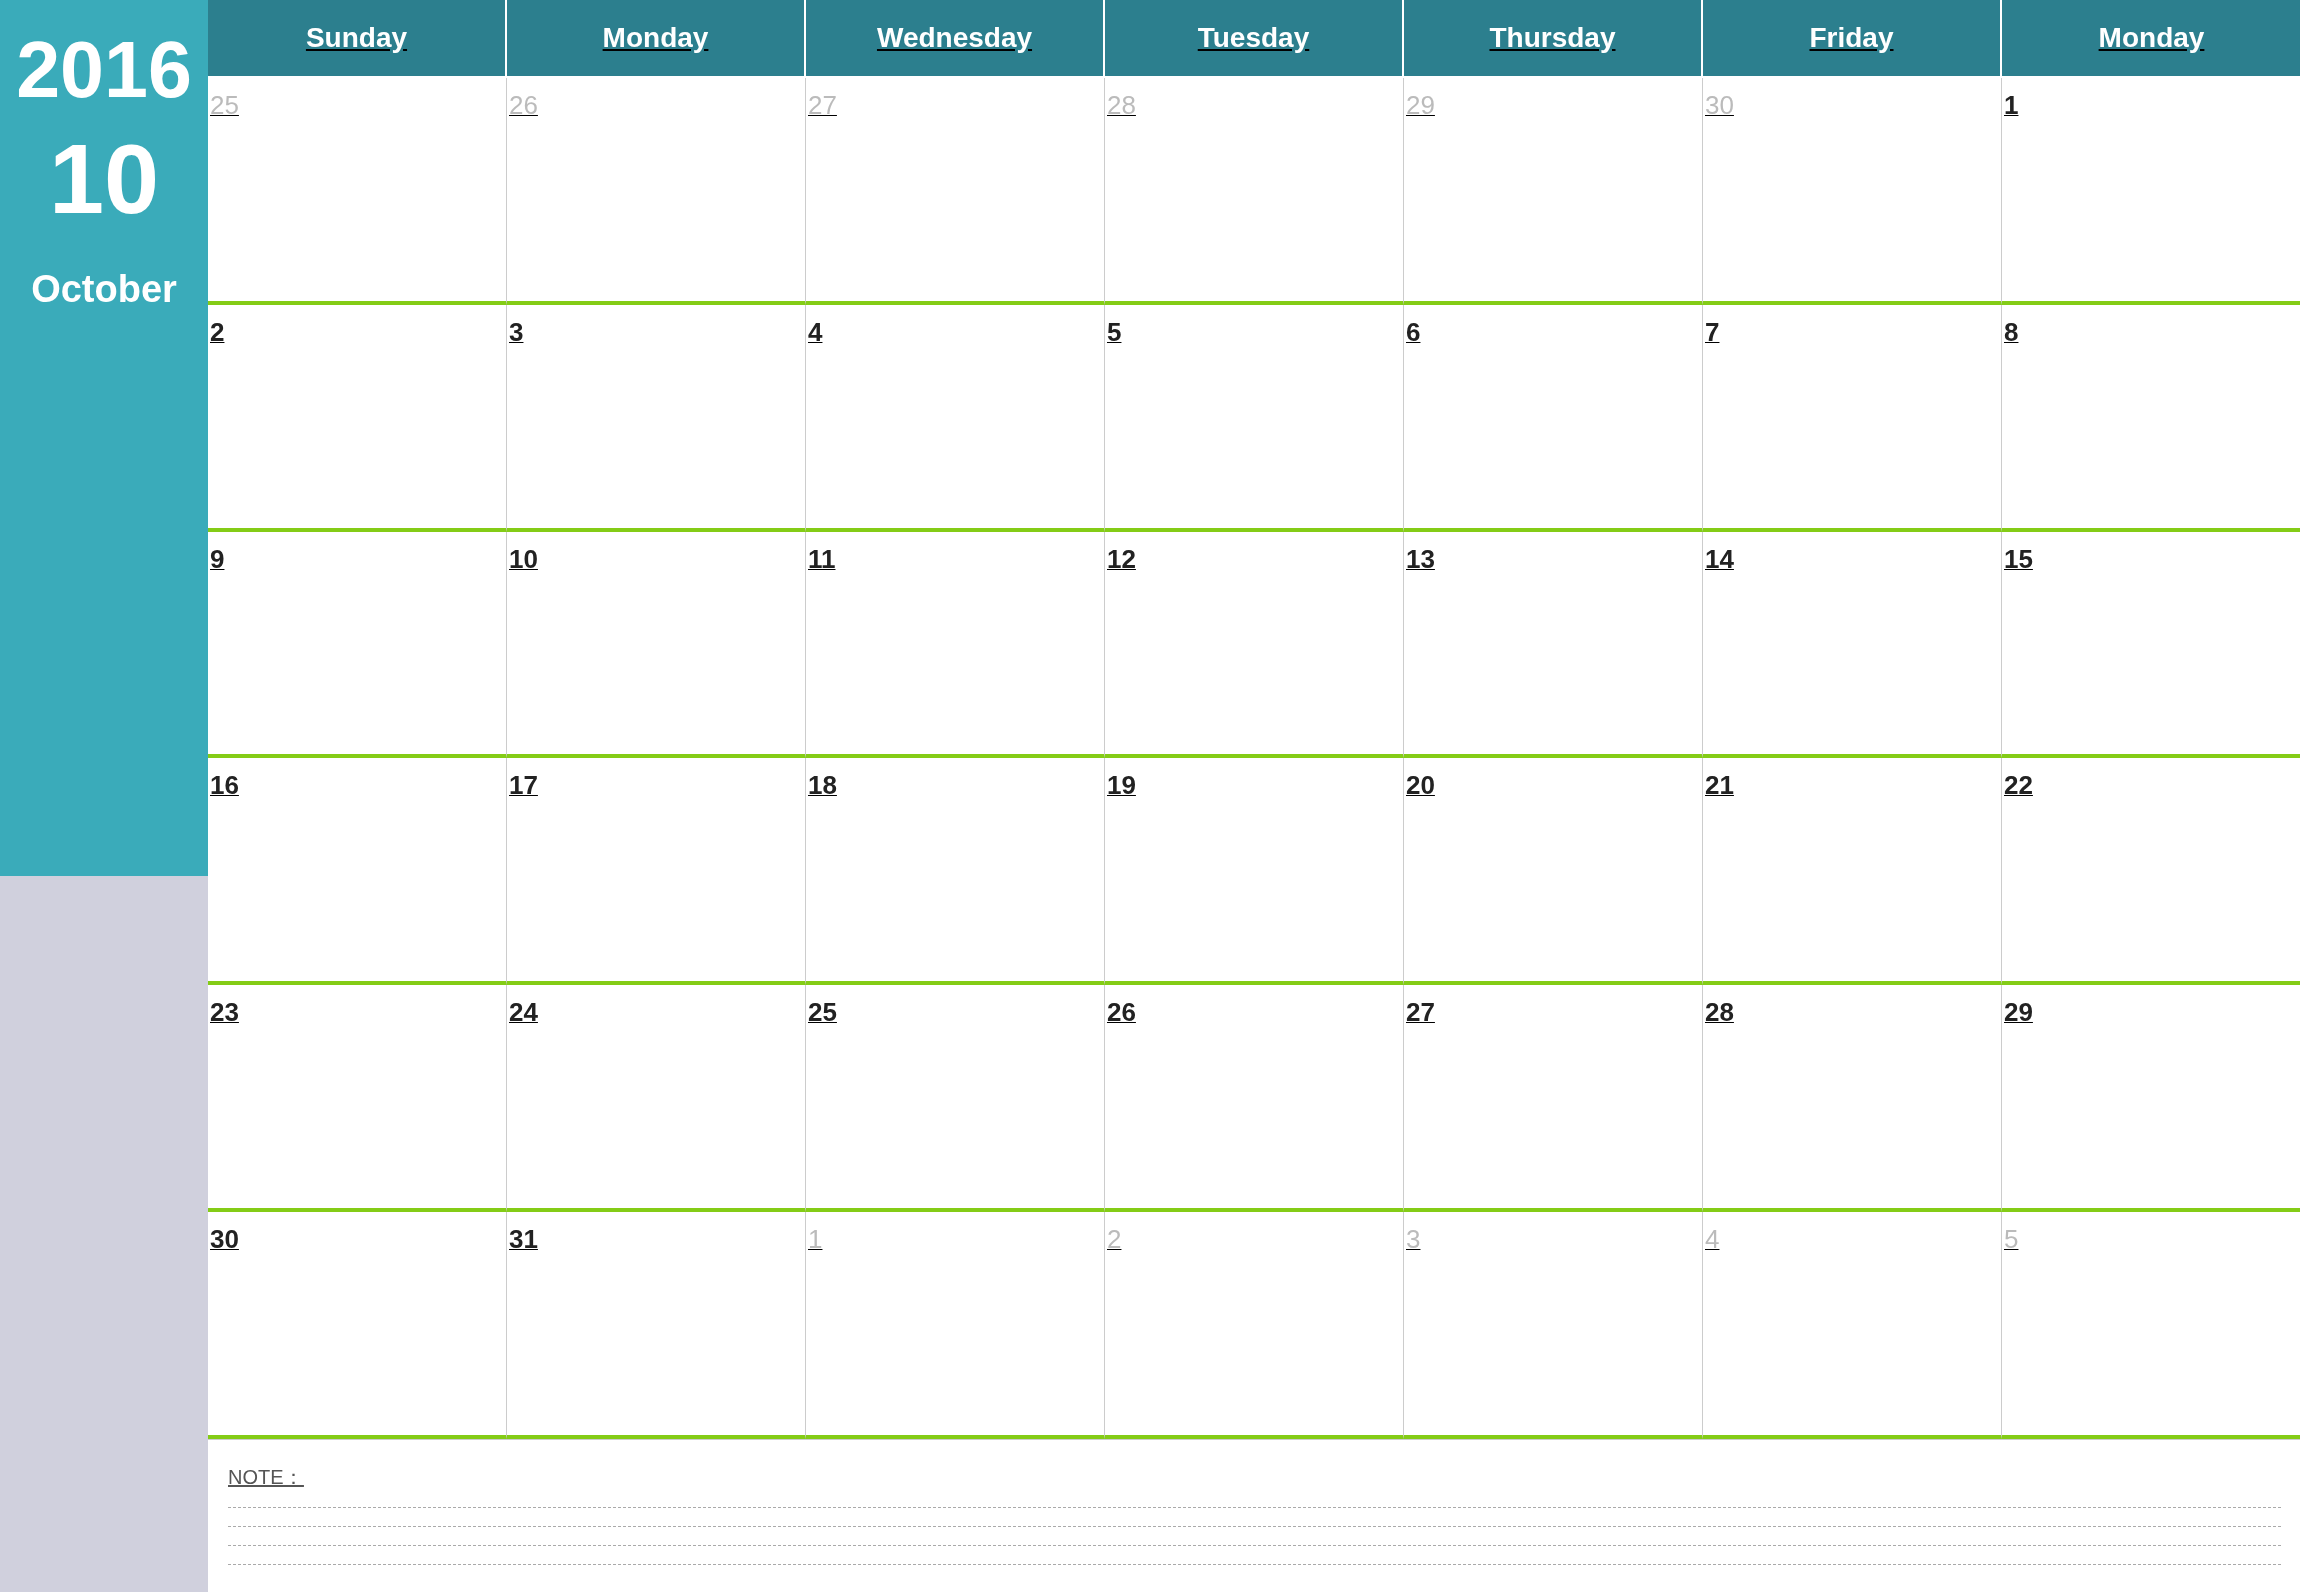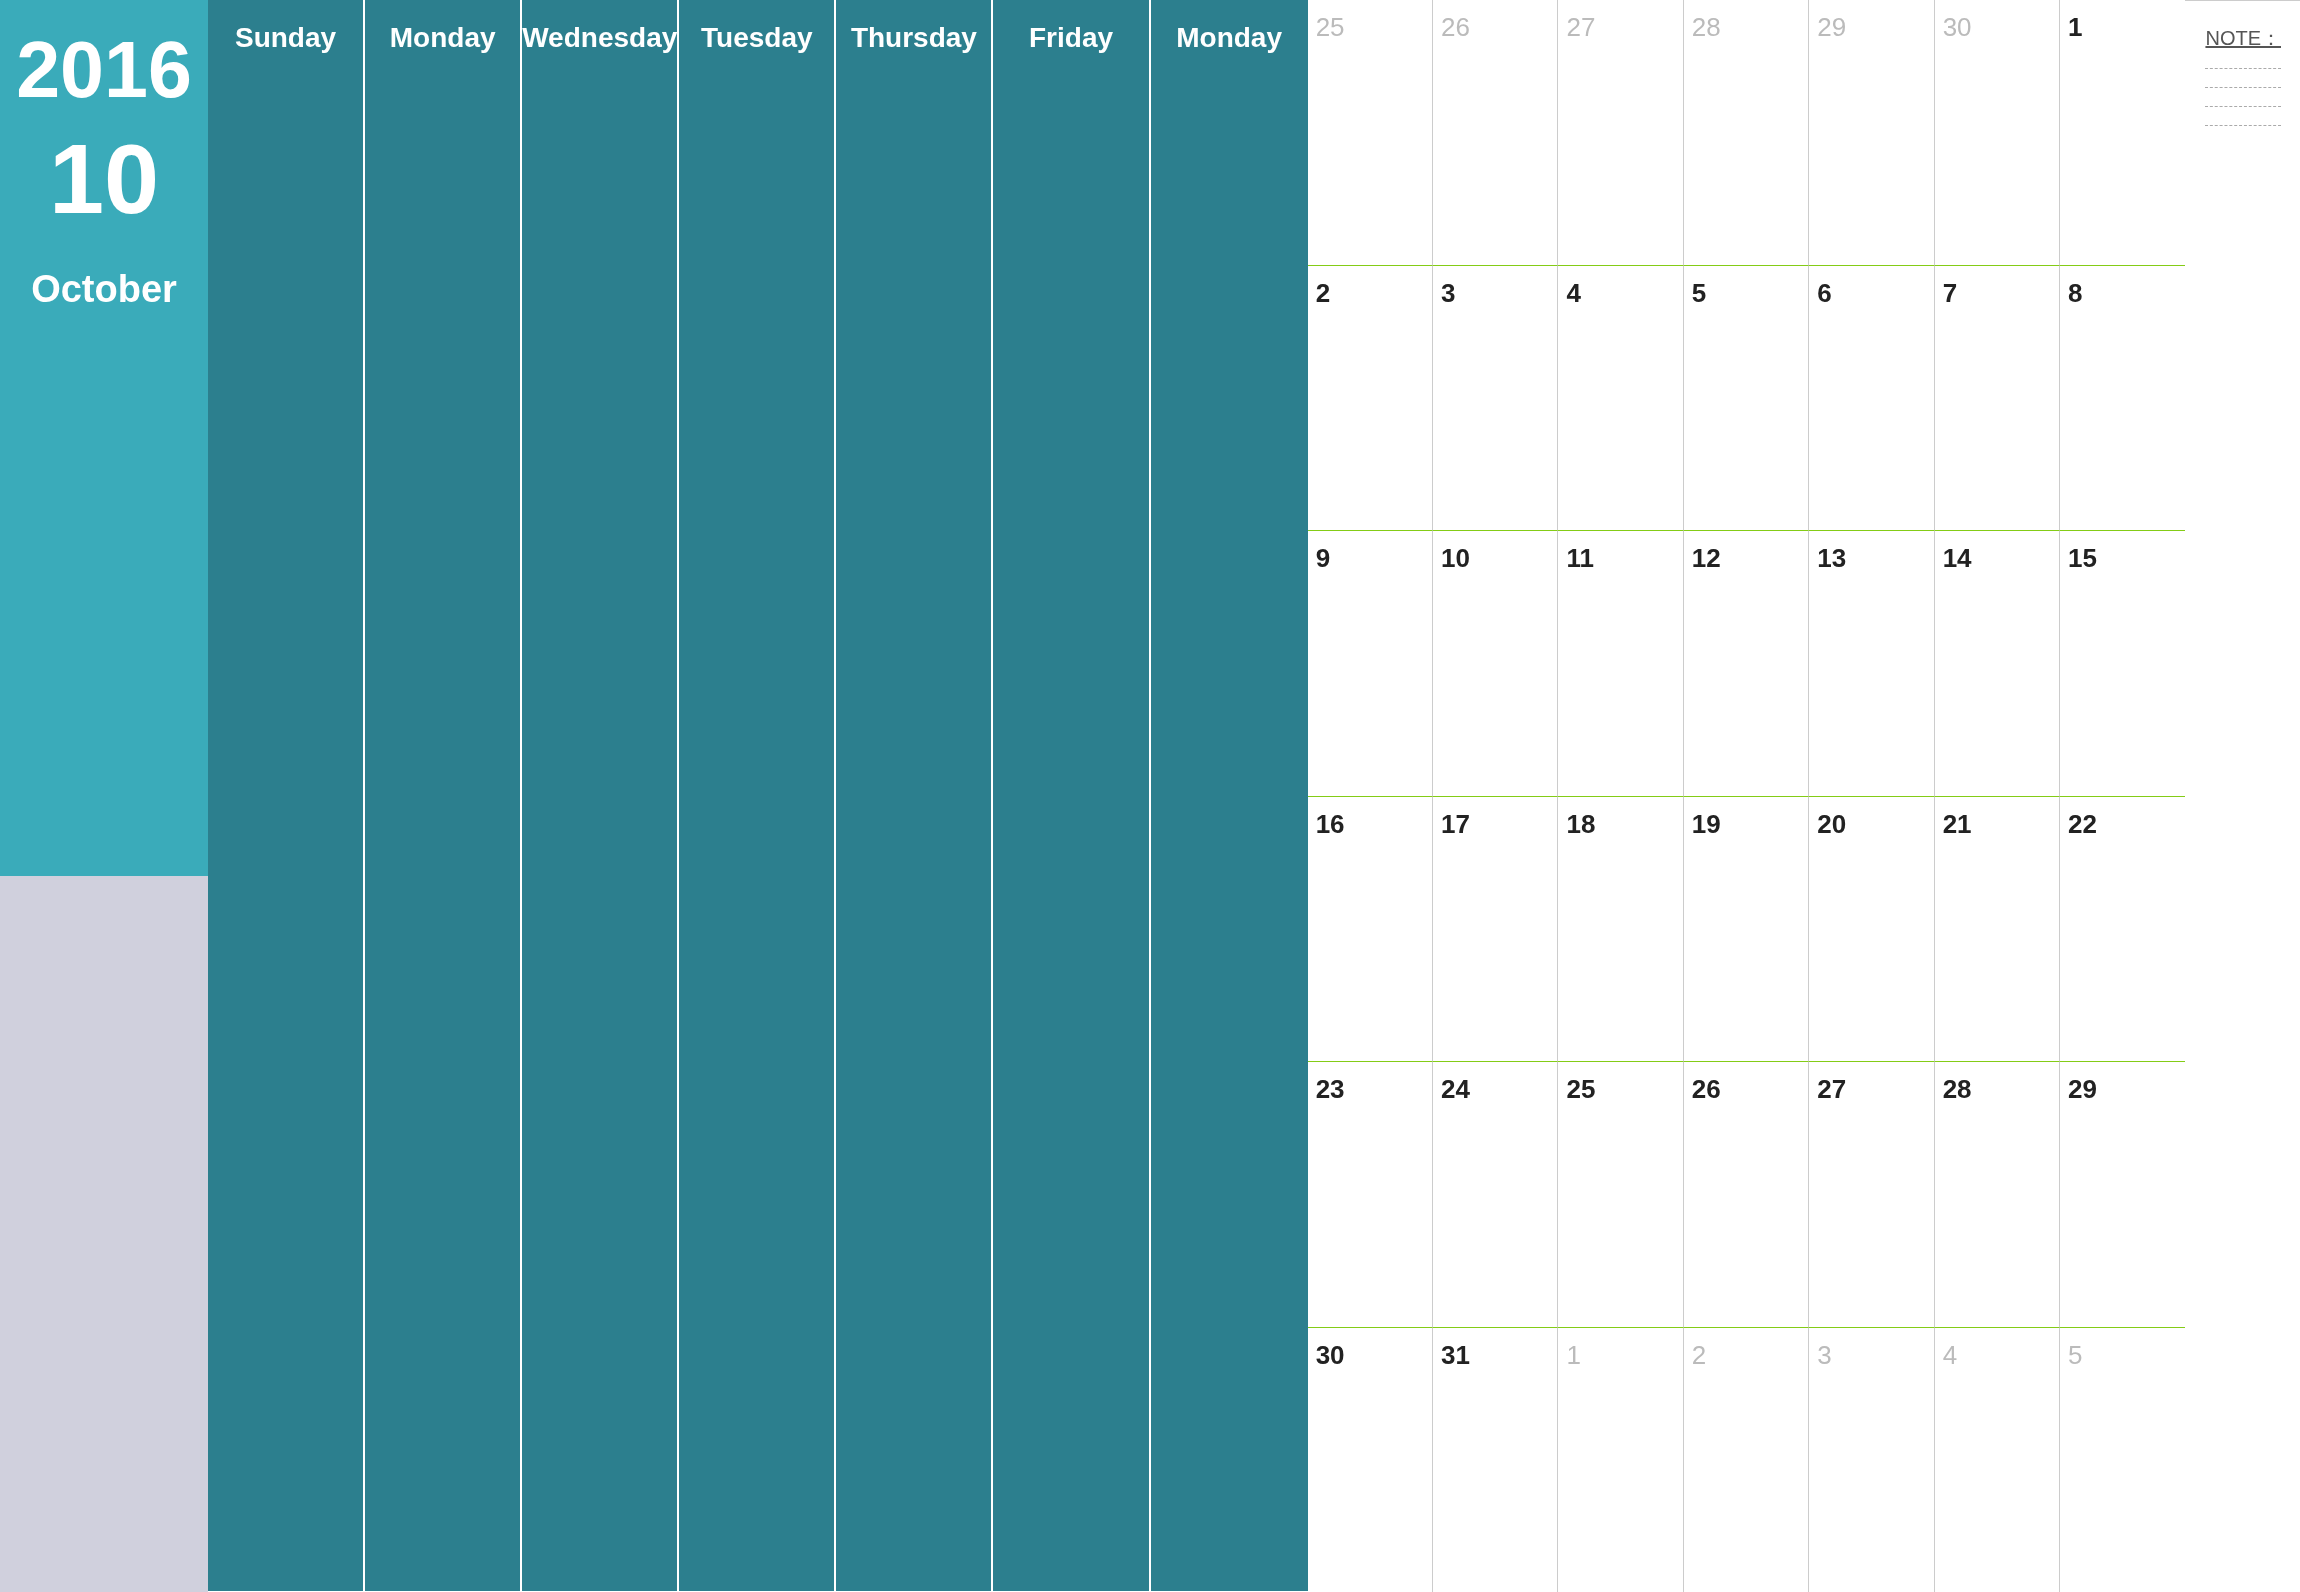--- a/index.html
+++ b/index.html
@@ -47,22 +47,23 @@
     .sidebar-month-name {
       color: white;
       font-size: 38px;
       font-weight: bold;
       margin-top: 10px;
     }
 
     .main-content {
       flex: 1;
       display: flex;
-      flex-direction: row;
+      flex-direction: column;
       background: #0f172a;
+      text-decoration: underline;
     }
 
     .days-header {
       display: grid;
       grid-template-columns: repeat(7, 1fr);
       background: white;
     }
 
     .day-header {
       background: #2c7f8e;
@@ -80,23 +81,23 @@
     }
 
     .calendar-grid {
       display: grid;
       grid-template-columns: repeat(7, 1fr);
       flex: 1;
     }
 
     .calendar-cell {
       border-right: 1px solid #ccc;
-      border-bottom: 1px solid #84cc16;
+      border-bottom: 4px solid #84cc16;
       min-height: 153px;
-      padding: 12px 8px;
+      padding: 12px 2px;
       background: white;
       position: relative;
     }
 
     .calendar-cell:nth-child(7n) {
       border-right: none;
     }
 
     .cell-date {
       font-size: 26px;

